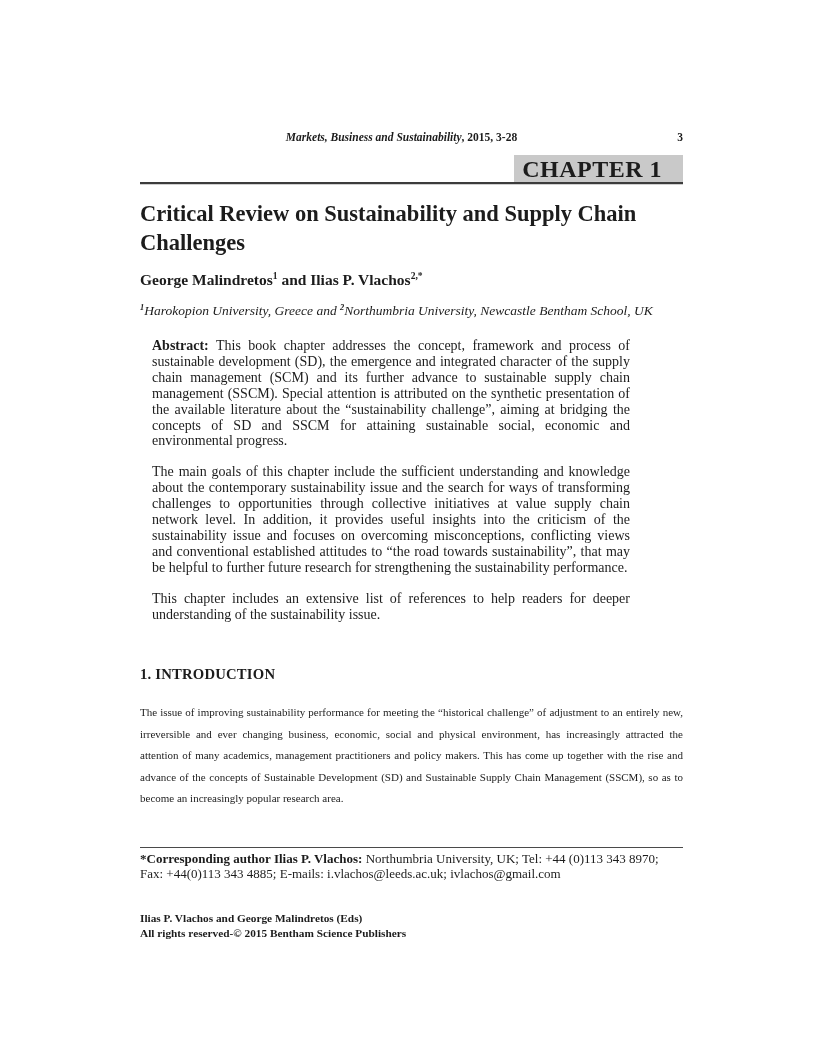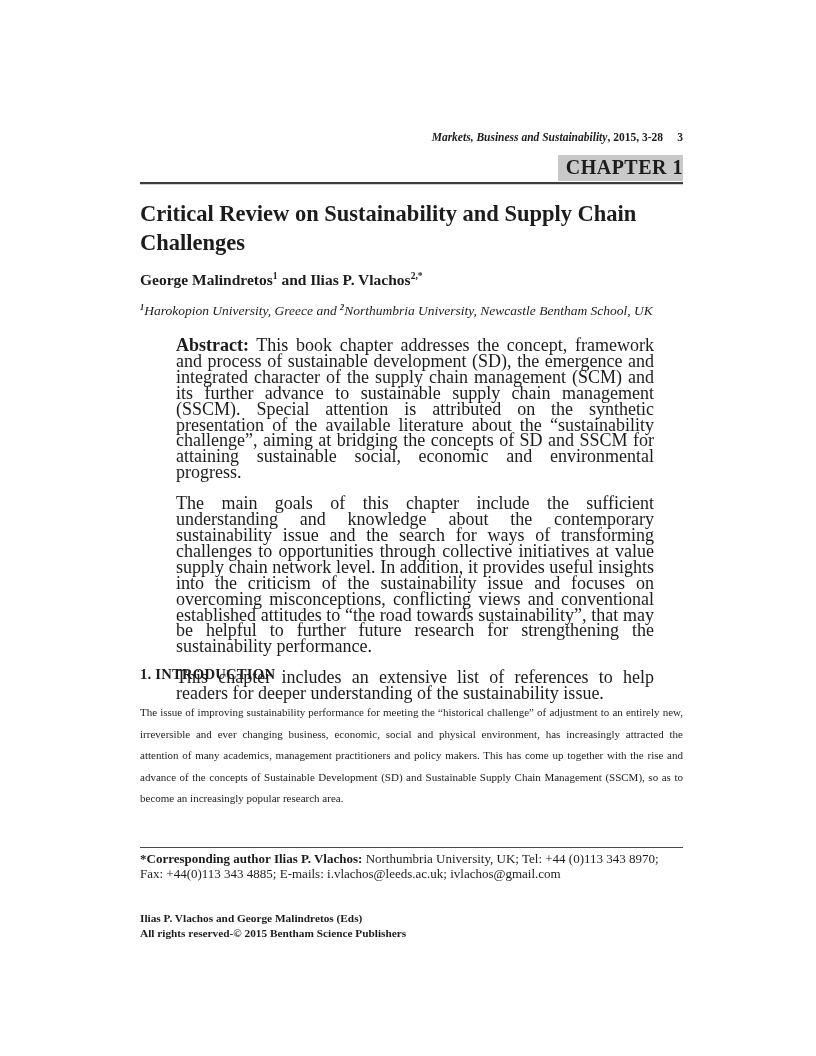--- a/index.html
+++ b/index.html
@@ -16,32 +16,32 @@
   .content { position: absolute; left: 140px; width: 543px; }
 
   
   .running-header {
     top: 131px;
     display: flex;
     align-items: baseline;
     font-size: 11.5px;
     font-weight: bold;
   }
-  .running-header .center { flex: 1; text-align: right; }
+  .running-header .center { flex: 1; text-align: center; }
   .running-header .journal { font-style: italic; }
   .running-header .pagenum { text-align: right; min-width: 20px; }
 
   
   .chapter-row { top: 155px; text-align: right; }
   .chapter-badge {
     display: inline-block;
     background: #c9c9c9;
-    font-size: 20px;
+    font-size: 24px;
     font-weight: bold;
-    padding: 1px 0 2px 8px;
+    padding: 1px 21px 2px 8px;
     letter-spacing: 0.5px;
     margin-left: 9px;
   }
   .head-rule {
     position: absolute;
     left: 140px; width: 543px;
     top: 182px;
     border-top: 2px solid #3c3c3c;
     border-bottom: 1px solid #cfcfcf;
     height: 3px;
@@ -67,23 +67,23 @@
   .affiliation {
     top: 303px;
     font-size: 13.5px;
     font-style: italic;
   }
   .affiliation sup { font-weight: bold; }
 
   
   .abstract {
     top: 338px;
-    left: 176px;
+    left: 152px;
     width: 478px;
-    font-size: 18px;
+    font-size: 14px;
     line-height: 15.9px;
     text-align: justify;
   }
   .abstract p + p { margin-top: 15px; }
   .bold-label { font-weight: bold; }
 
   
   .keywords {
     top: 614px;
     font-size: 14.7px;

